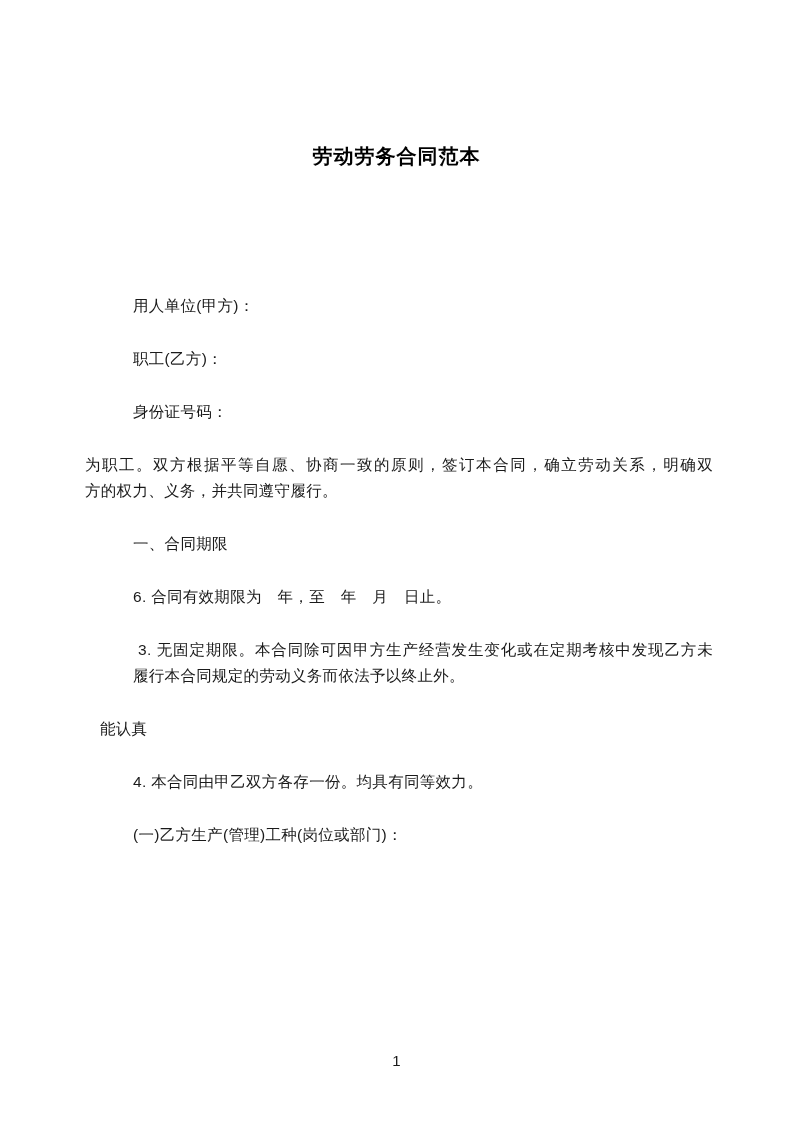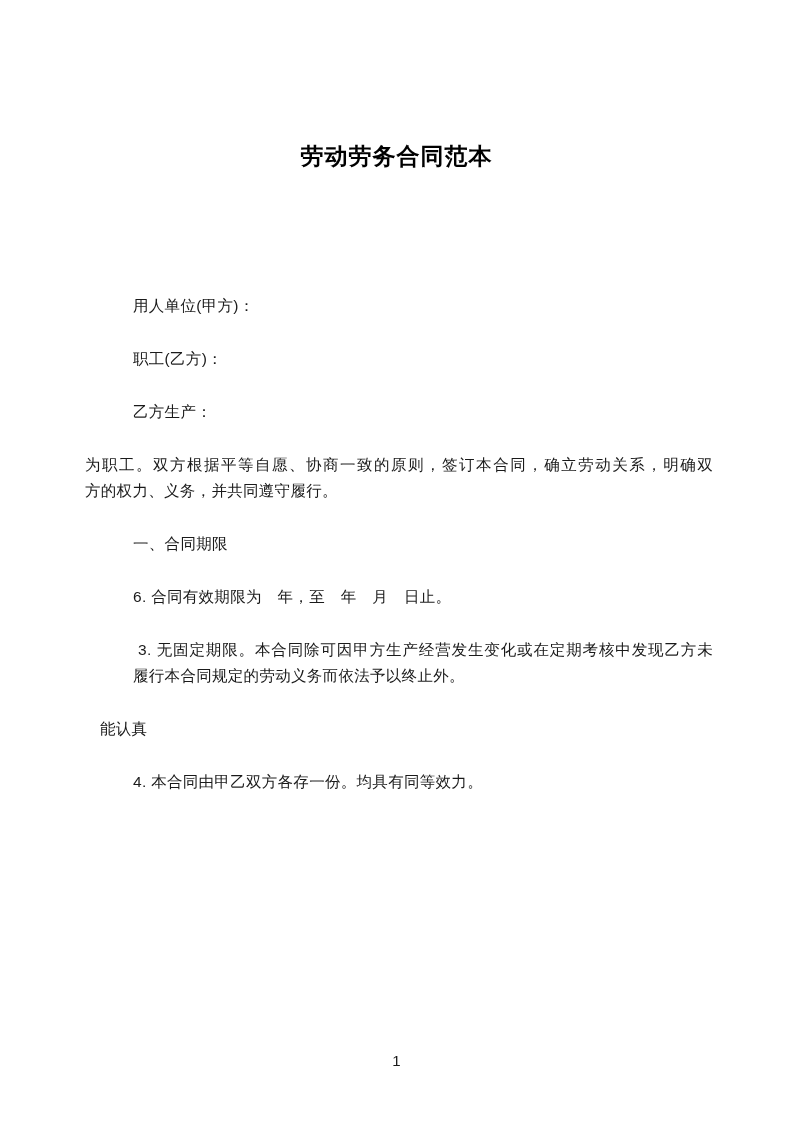--- a/index.html
+++ b/index.html
@@ -14,21 +14,21 @@
     background: #ffffff;
     overflow: hidden;
     font-family: "Liberation Sans", sans-serif;
     color: #1a1a1a;
     box-sizing: border-box;
     padding-top: 141px;
   }
   .doc-title {
     margin: 0;
     text-align: center;
-    font-size: 23px;
+    font-size: 20px;
     line-height: 30px;
     font-weight: bold;
     letter-spacing: 1px;
     color: #000000;
   }
   .doc-body {
     margin: 122px 80px 0 85px; 
   }
   .line {
     margin: 0 0 27px 0;
@@ -62,36 +62,37 @@
 <div class="page">
 
   <h1 class="doc-title">劳动劳务合同范本</h1>
 
   <div class="doc-body">
 
     <p class="line ind">用人单位(甲方)：</p>
 
     <p class="line ind">职工(乙方)：</p>
 
-    <p class="line ind">乙方生产：</p>
+    <p class="line ind">身份证号码：</p>
 
     <p class="line just tight">为职工。双方根据平等自愿、协商一致的原则，签订本合同，确立劳动关系，明确双</p>
     <p class="line">方的权力、义务，并共同遵守履行。</p>
 
     <p class="line ind">一、合同期限</p>
 
 
     <p class="line ind">6. 合同有效期限为　年，至　年　月　日止。</p>
 
     <p class="line ind2 just tight">3. 无固定期限。本合同除可因甲方生产经营发生变化或在定期考核中发现乙方未</p>
     <p class="line ind">履行本合同规定的劳动义务而依法予以终止外。</p>
 
     <p class="line ind-sm">能认真</p>
 
     <p class="line ind">4. 本合同由甲乙双方各存一份。均具有同等效力。</p>
 
 
+    <p class="line ind">(一)乙方生产(管理)工种(岗位或部门)：</p>
 
   </div>
 
   <div class="page-number">1</div>
 
 </div>
 
 </body></html>

